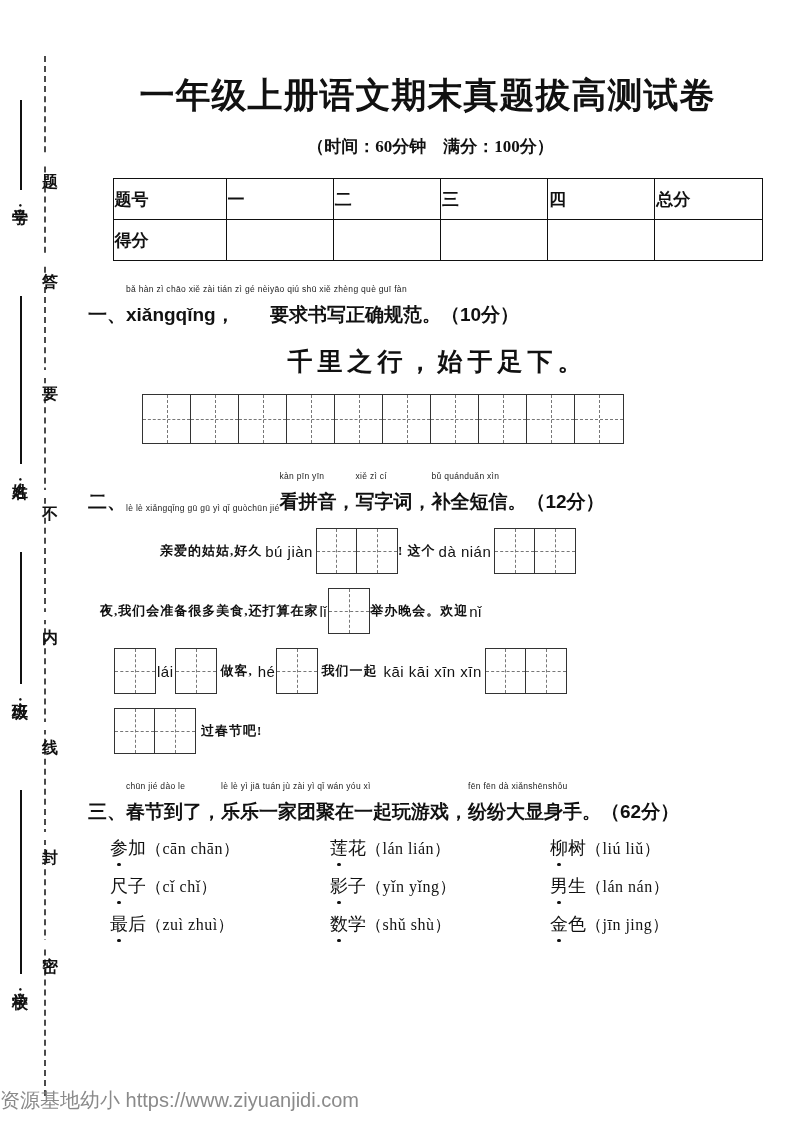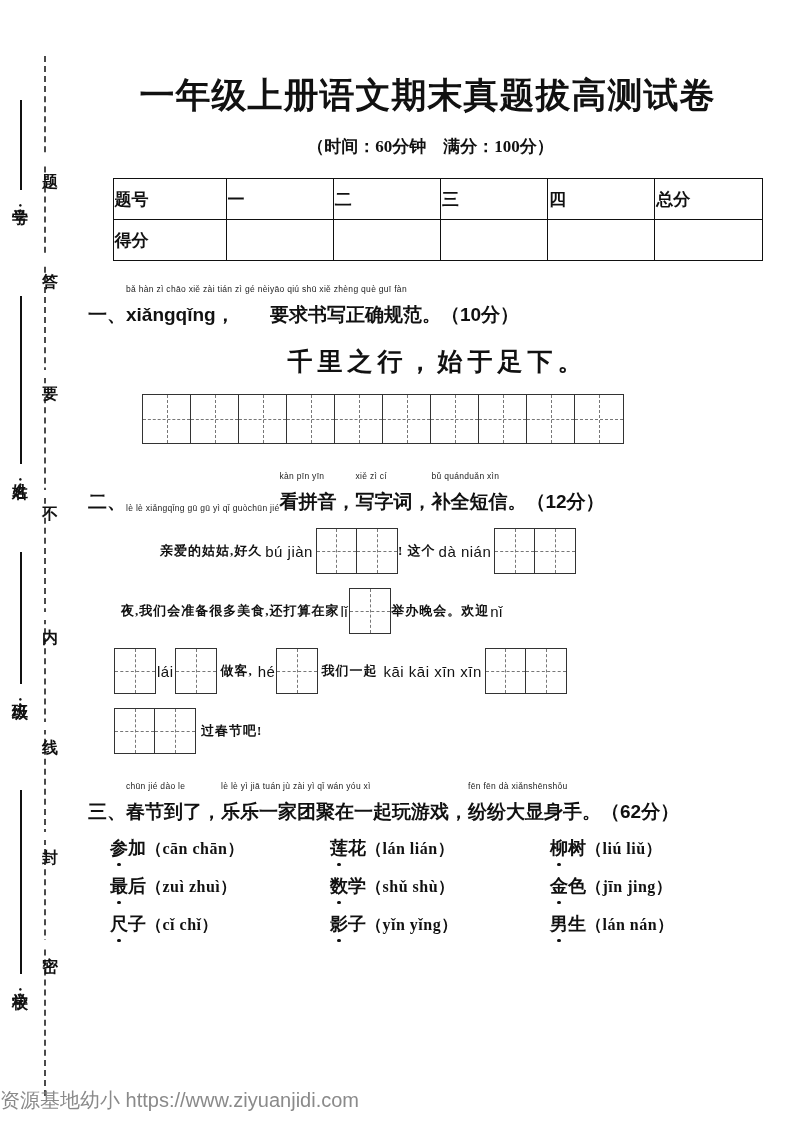--- a/index.html
+++ b/index.html
@@ -218,21 +218,20 @@
   
   #sub-q1-title {
     margin: 18px 0 0 20px;
     font-size: 18px;
     font-family: "Liberation Serif", "DejaVu Serif", serif;
     white-space: nowrap;
   }
   #pinyin-choice-grid {
     margin: 12px 0 0 28px;
     width: 660px;
-    font-weight: bold;
   }
   .pc-row {
     display: flex;
     margin-bottom: 14px;
   }
   .pc-item {
     width: 220px;
     font-size: 18px;
     font-family: "Liberation Serif", "DejaVu Serif", serif;
     white-space: nowrap;
@@ -374,21 +373,21 @@
       <span class="tzg-cell sm"></span>
     </span>
     <span class="hz">! 这个</span>
     <span class="py">dà nián</span>
     <span class="tzg-strip">
       <span class="tzg-cell sm"></span>
       <span class="tzg-cell sm"></span>
     </span>
   </div>
 
-  <div class="letter-line" style="margin-left:39px">
+  <div class="letter-line" style="margin-left:18px">
     <span class="hz">夜,我们会准备很多美食,还打算在家</span>
     <span class="py tight">lǐ</span>
     <span class="tzg-strip">
       <span class="tzg-cell sm"></span>
     </span>
     <span class="hz">举办晚会。欢迎</span>
     <span class="py tight">nǐ</span>
   </div>
 
   <div class="letter-line" style="margin-left:32px">
@@ -434,26 +433,26 @@
   </div>
 
 
   <div id="pinyin-choice-grid">
     <div class="pc-row">
       <div class="pc-item"><span class="dotted-char">参</span><span>加</span><span class="pc-pinyin">（cān  chān）</span></div>
       <div class="pc-item"><span class="dotted-char">莲</span><span>花</span><span class="pc-pinyin">（lán  lián）</span></div>
       <div class="pc-item"><span class="dotted-char">柳</span><span>树</span><span class="pc-pinyin">（liú  liǔ）</span></div>
     </div>
     <div class="pc-row">
+      <div class="pc-item"><span class="dotted-char">尺</span><span>子</span><span class="pc-pinyin">（cǐ  chǐ）</span></div>
+      <div class="pc-item"><span class="dotted-char">影</span><span>子</span><span class="pc-pinyin">（yǐn yǐng）</span></div>
+      <div class="pc-item"><span class="dotted-char">男</span><span>生</span><span class="pc-pinyin">（lán nán）</span></div>
+    </div>
+    <div class="pc-row">
       <div class="pc-item"><span class="dotted-char">最</span><span>后</span><span class="pc-pinyin">（zuì  zhuì）</span></div>
       <div class="pc-item"><span class="dotted-char">数</span><span>学</span><span class="pc-pinyin">（shǔ  shù）</span></div>
       <div class="pc-item"><span class="dotted-char">金</span><span>色</span><span class="pc-pinyin">（jīn jing）</span></div>
     </div>
-    <div class="pc-row">
-      <div class="pc-item"><span class="dotted-char">尺</span><span>子</span><span class="pc-pinyin">（cǐ  chǐ）</span></div>
-      <div class="pc-item"><span class="dotted-char">影</span><span>子</span><span class="pc-pinyin">（yǐn yǐng）</span></div>
-      <div class="pc-item"><span class="dotted-char">男</span><span>生</span><span class="pc-pinyin">（lán nán）</span></div>
-    </div>
   </div>
 
 </div>
 
 <div id="footer-credit">资源基地幼小 https://www.ziyuanjidi.com</div>
 
 </body></html>

